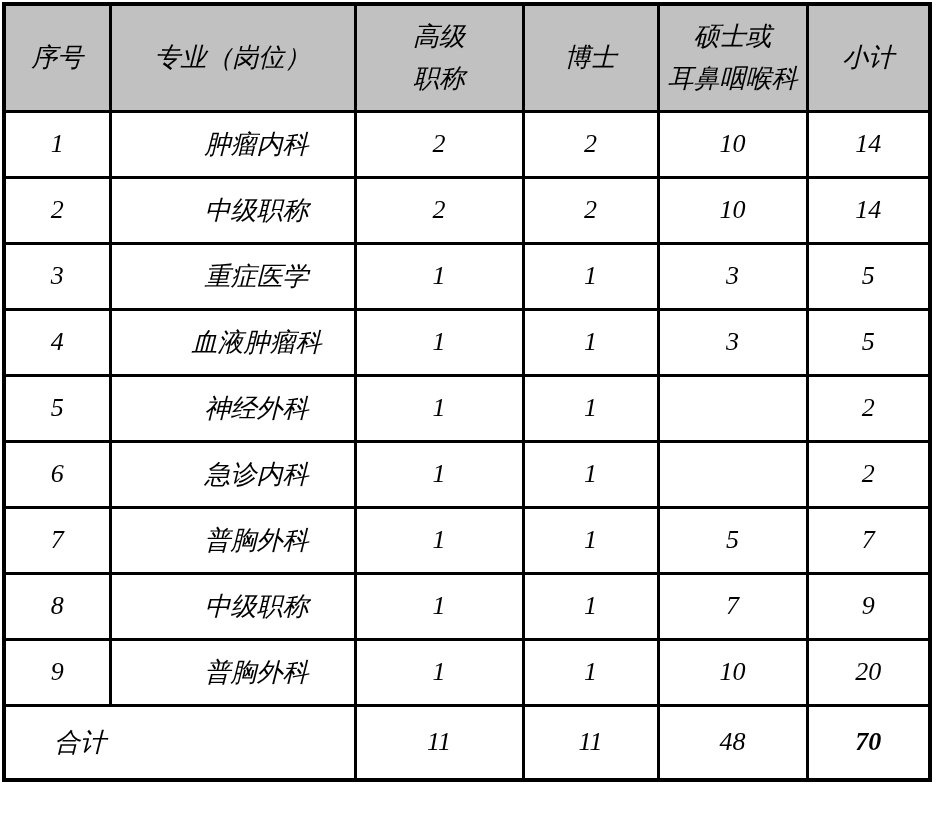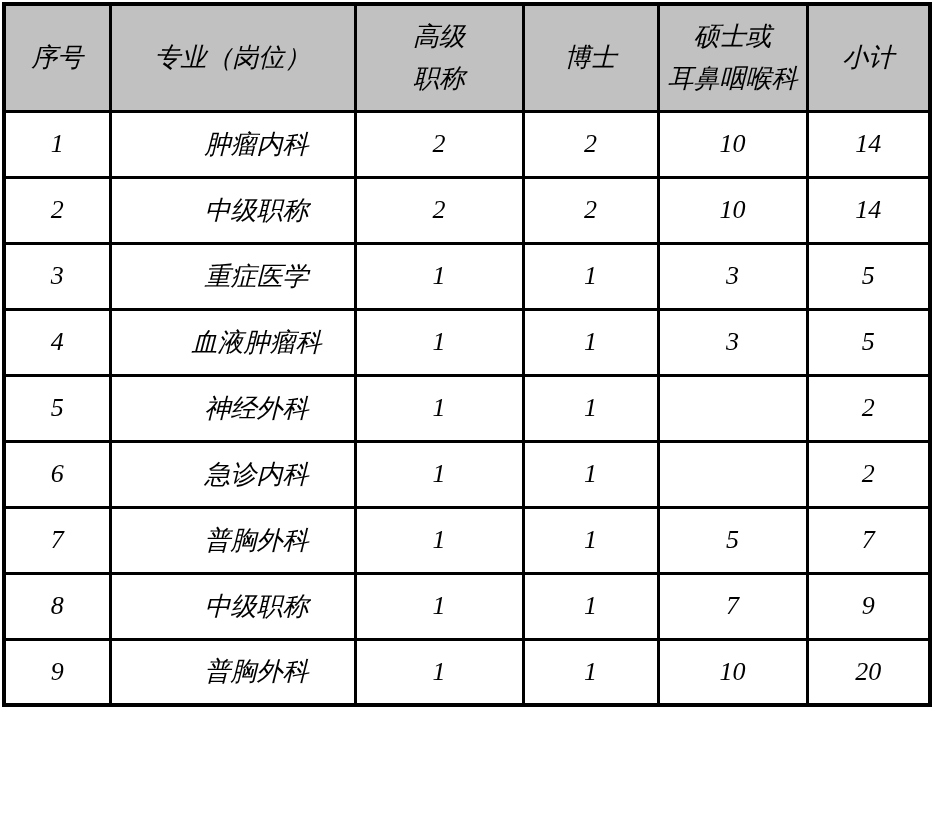--- a/index.html
+++ b/index.html
@@ -144,15 +144,22 @@
         <td>9</td>
       </tr>
       <tr>
         <td>9</td>
         <td class="cell-specialty">普胸外科</td>
         <td>1</td>
         <td>1</td>
         <td>10</td>
         <td>20</td>
       </tr>
+      <tr class="total-row">
+        <td colspan="2" class="total-label-cell">合计</td>
+        <td>11</td>
+        <td>11</td>
+        <td>48</td>
+        <td class="total-bold">70</td>
+      </tr>
     </tbody>
   </table>
 </div>
 
 </body></html>

